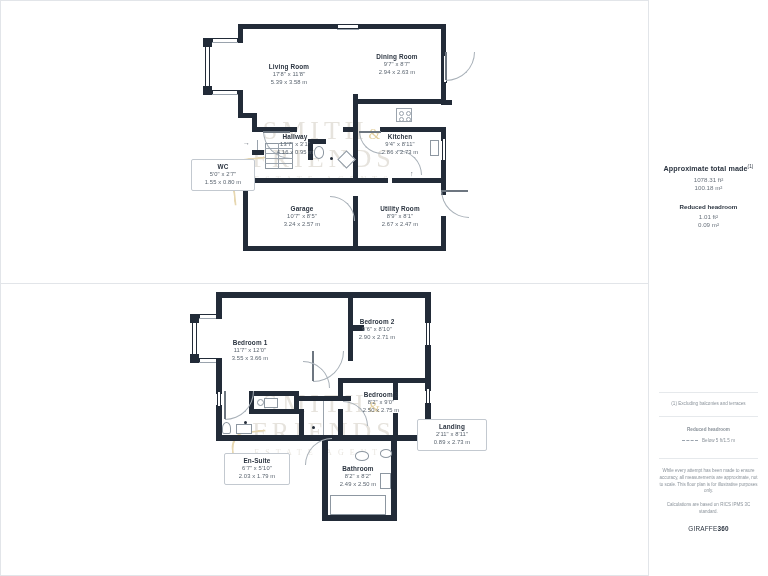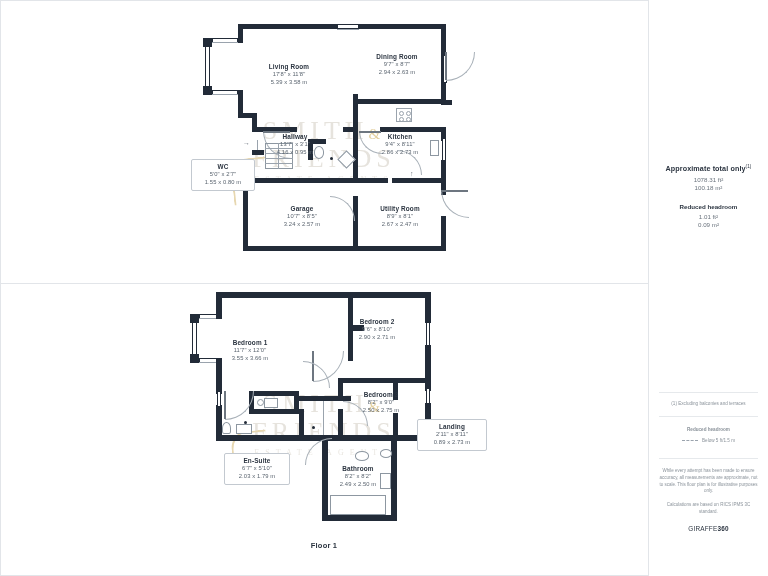--- a/index.html
+++ b/index.html
@@ -353,27 +353,26 @@
       <div class="rl-imp">6'7" x 5'10"</div>
       <div class="rl-met">2.03 x 1.79 m</div>
     </div>
 
     <div class="room-label" style="left:315px;top:182px;width:86px;">
       <div class="rl-name">Bathroom</div>
       <div class="rl-imp">8'2" x 8'2"</div>
       <div class="rl-met">2.49 x 2.50 m</div>
     </div>
 
-    <div class="floor-caption" style="top:258px;">Floor 1</div>
   </div>
 
   <div id="sidebar">
 
     <div class="sb-block" style="top:164px;">
-      <div class="sb-title"><span>Approximate total only</span><sup>(1)</sup></div>
+      <div class="sb-title"><span>Approximate total made</span><sup>(1)</sup></div>
       <div class="sb-val">1078.31 ft²</div>
       <div class="sb-val" style="margin-top:1px;">100.18 m²</div>
     </div>
 
     <div class="sb-block" style="top:203px;">
       <div class="sb-sub">Reduced headroom</div>
       <div class="sb-val">1.01 ft²</div>
       <div class="sb-val" style="margin-top:1px;">0.09 m²</div>
     </div>
 

